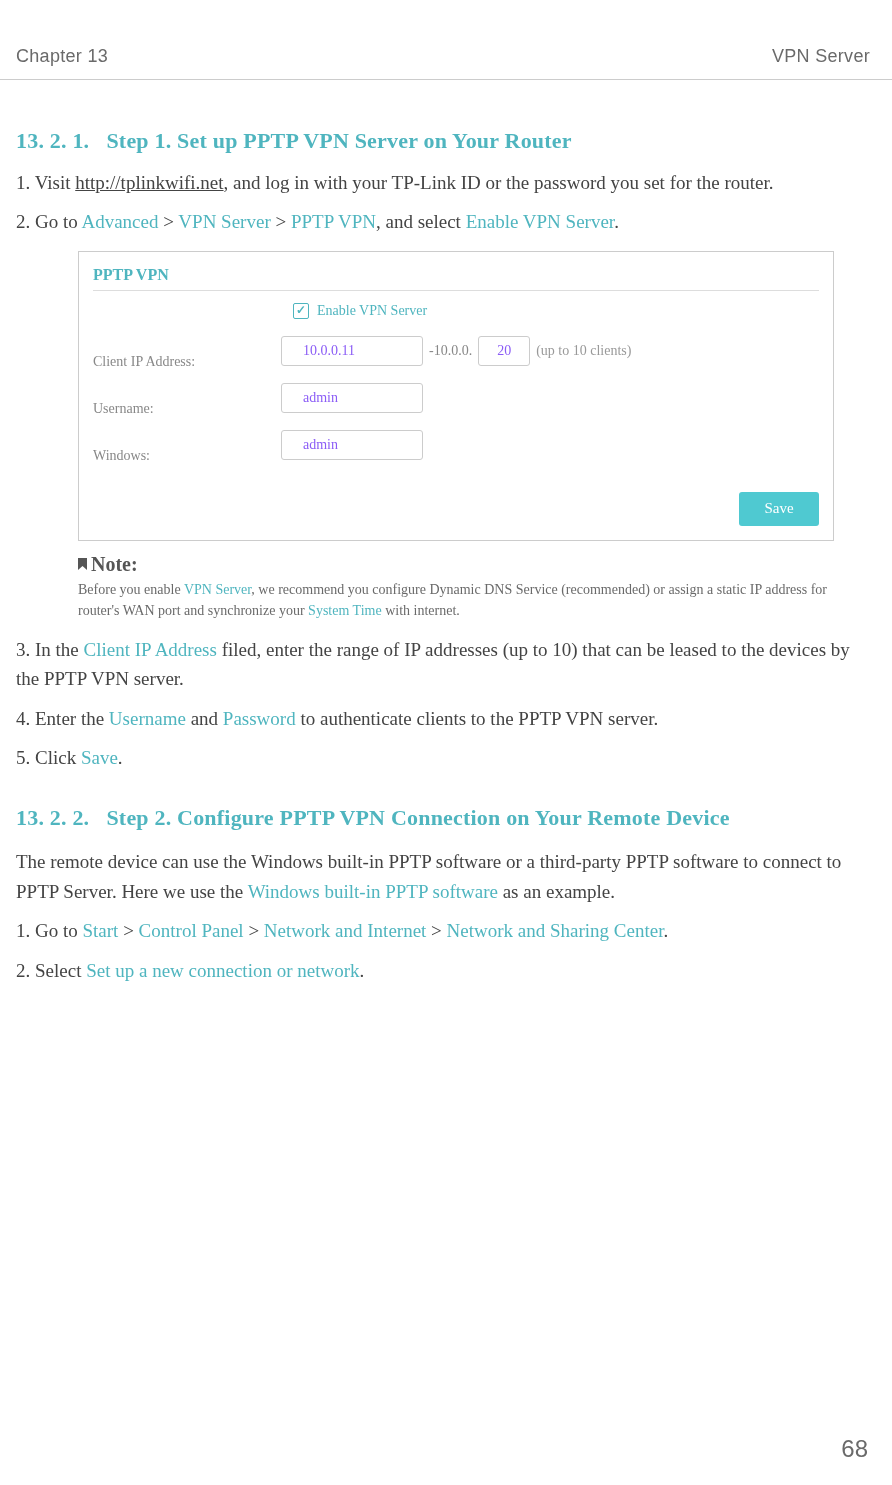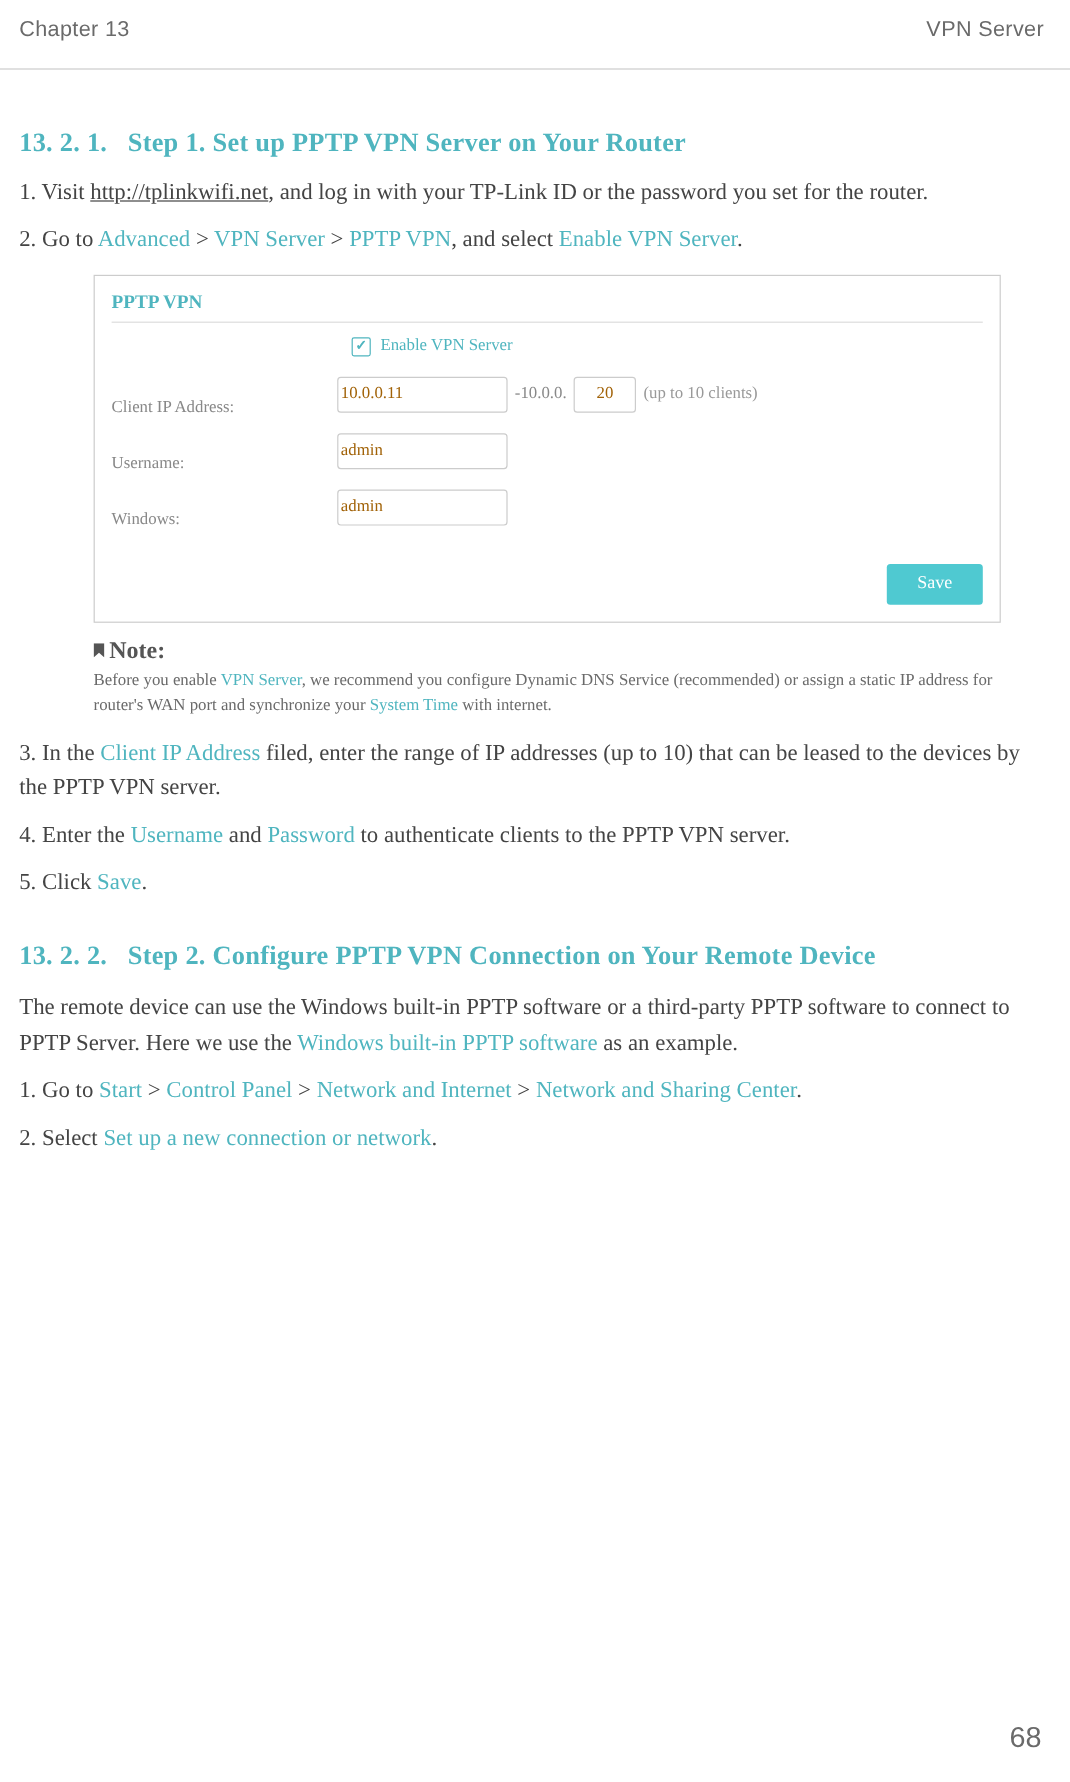--- a/index.html
+++ b/index.html
@@ -8,25 +8,26 @@
     width: 892px;
     height: 1485px;
     background: #fff;
     color: #444;
     position: relative;
     padding: 0;
   }
   .page-header {
     display: flex;
     justify-content: space-between;
-    padding: 14px 22px 22px 16px;
+    padding: 14px 22px 12px 16px;
     color: #6a6a6a;
     font-size: 18px;
     border-bottom: 1px solid #ccc;
     letter-spacing: 0.3px;
+    margin-top: 32px;
   }
   .content {
     padding: 26px 22px 0 16px;
     font-family: Liberation Serif, serif;
   }
   h2.section {
     color: #4fb5bf;
     font-weight: 600;
     font-size: 22px;
     margin: 22px 0 14px 0;
@@ -56,21 +57,21 @@
     color: #4fb5bf;
     font-weight: 600;
     font-size: 16px;
   }
   .ss-divider { border-bottom: 1px solid #ddd; margin: 0 14px 12px 14px; }
   .ss-body { padding: 0 14px 18px 14px; }
   .ss-row { display: flex; align-items: center; margin-bottom: 10px; min-height: 32px; }
   .ss-label { width: 188px; color: #888; font-size: 14px; margin-top: 21px; }
   .ss-input {
     border: 1px solid #ccc; border-radius: 3px; height: 30px;
-    padding: 0 2px; color: #a16207; font-size: 14px;
+    padding: 0 21px; color: #8b5cf6; font-size: 14px;
     display: inline-flex; align-items: center; background: #fff;
   }
   .ss-input.w1 { width: 142px; }
   .ss-input.w2 { width: 52px; justify-content: center; }
   .ss-check-row { display: flex; align-items: center; margin: 0 0 14px 200px; gap: 8px; }
   .ss-checkbox {
     width: 16px; height: 16px; border: 1px solid #4fb5bf; border-radius: 2px;
     display: inline-flex; align-items: center; justify-content: center;
     color: #4fb5bf; font-size: 12px; font-weight: bold;
   }

